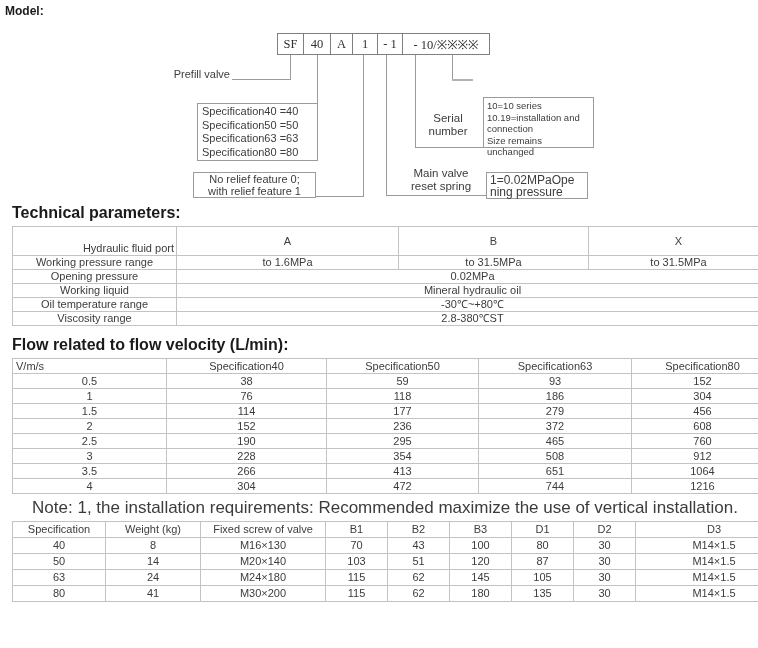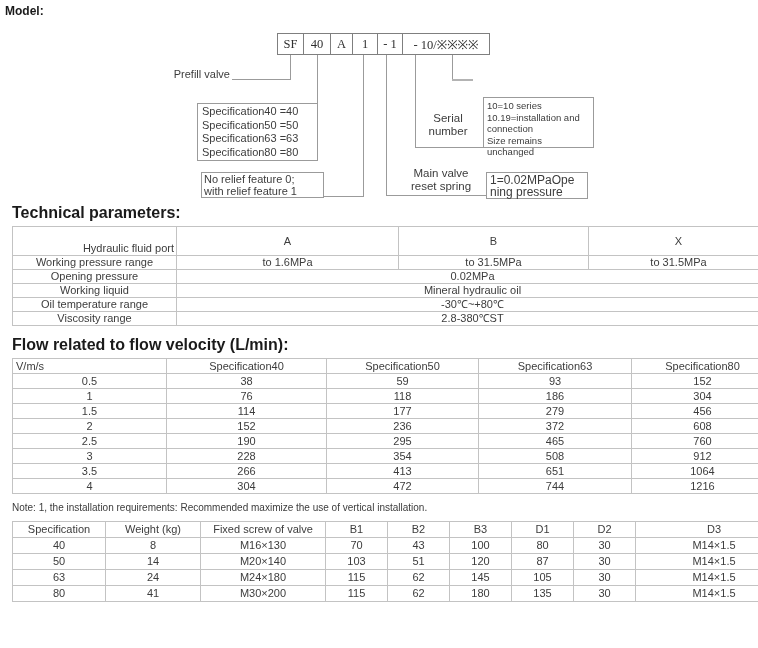--- a/index.html
+++ b/index.html
@@ -65,21 +65,21 @@
   #dims-table th:nth-child(1),#dims-table td:nth-child(1){width:88px;}
   #dims-table th:nth-child(2),#dims-table td:nth-child(2){width:90px;}
   #dims-table th:nth-child(3),#dims-table td:nth-child(3){width:120px;}
   #dims-table th:nth-child(4),#dims-table td:nth-child(4){width:57px;}
   #dims-table th:nth-child(5),#dims-table td:nth-child(5){width:57px;}
   #dims-table th:nth-child(6),#dims-table td:nth-child(6){width:57px;}
   #dims-table th:nth-child(7),#dims-table td:nth-child(7){width:57px;}
   #dims-table th:nth-child(8),#dims-table td:nth-child(8){width:57px;}
   #dims-table th:nth-child(9),#dims-table td:nth-child(9){width:152px;}
   
-  .note1{font-size:10px;margin:7px 0 3px 12px;line-height:14px;}
+  .note1{font-size:17px;margin:7px 0 3px 12px;line-height:14px;text-align:center;}
   .note2{font-size:11px;margin:9px 0 0 12px;line-height:23px;width:740px;}
   .mt6{margin-top:6px;}
   .gap-flow{margin-top:11px;}
 </style>
 </head>
 <body>
 
 <div class="page">
 
   <div class="diagram">
@@ -108,21 +108,21 @@
 
     <div class="lbl" style="left:158px;top:68px;width:72px;text-align:right;">Prefill valve</div>
 
     <div class="callout-box" style="left:197px;top:103px;width:121px;height:58px;line-height:13.5px;">
         <div>Specification40 =40</div>
         <div>Specification50 =50</div>
         <div>Specification63 =63</div>
         <div>Specification80 =80</div>
       </div>
 
-    <div class="callout-box" style="left:193px;top:172px;width:123px;height:26px;line-height:11.5px;padding:1px 2px;margin-left:8px;">
+    <div class="callout-box" style="left:193px;top:172px;width:123px;height:26px;line-height:11.5px;text-align:center;padding:1px 2px;">
         <div>No relief feature 0;</div>
         <div>with relief feature 1</div>
       </div>
 
     <div class="lbl" style="left:416px;top:112px;width:64px;text-align:center;font-size:11.5px;">
         <div>Serial</div>
         <div>number</div>
       </div>
 
     <div class="callout-box" style="left:483px;top:97px;width:111px;height:51px;font-size:9.5px;line-height:11.5px;padding:2px 3px;">

